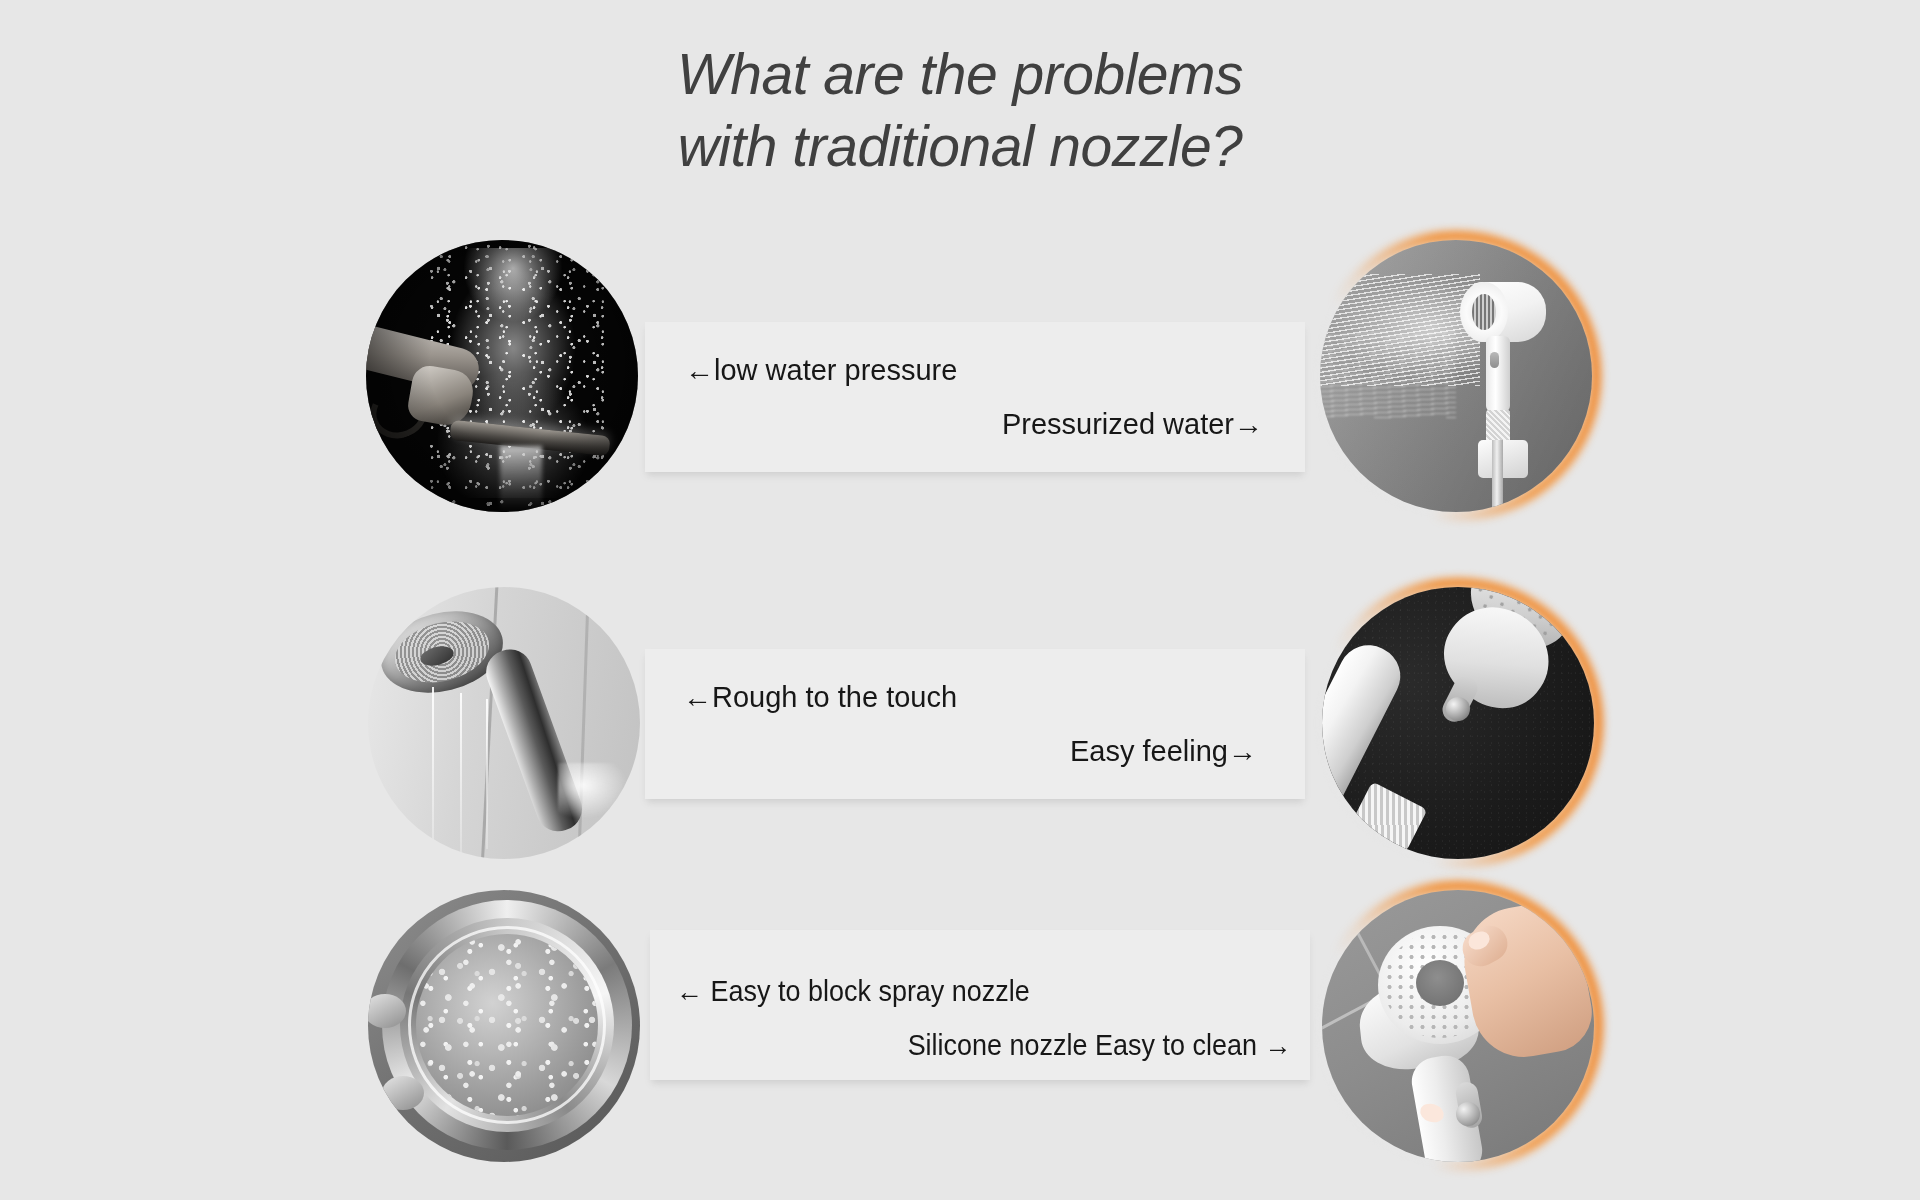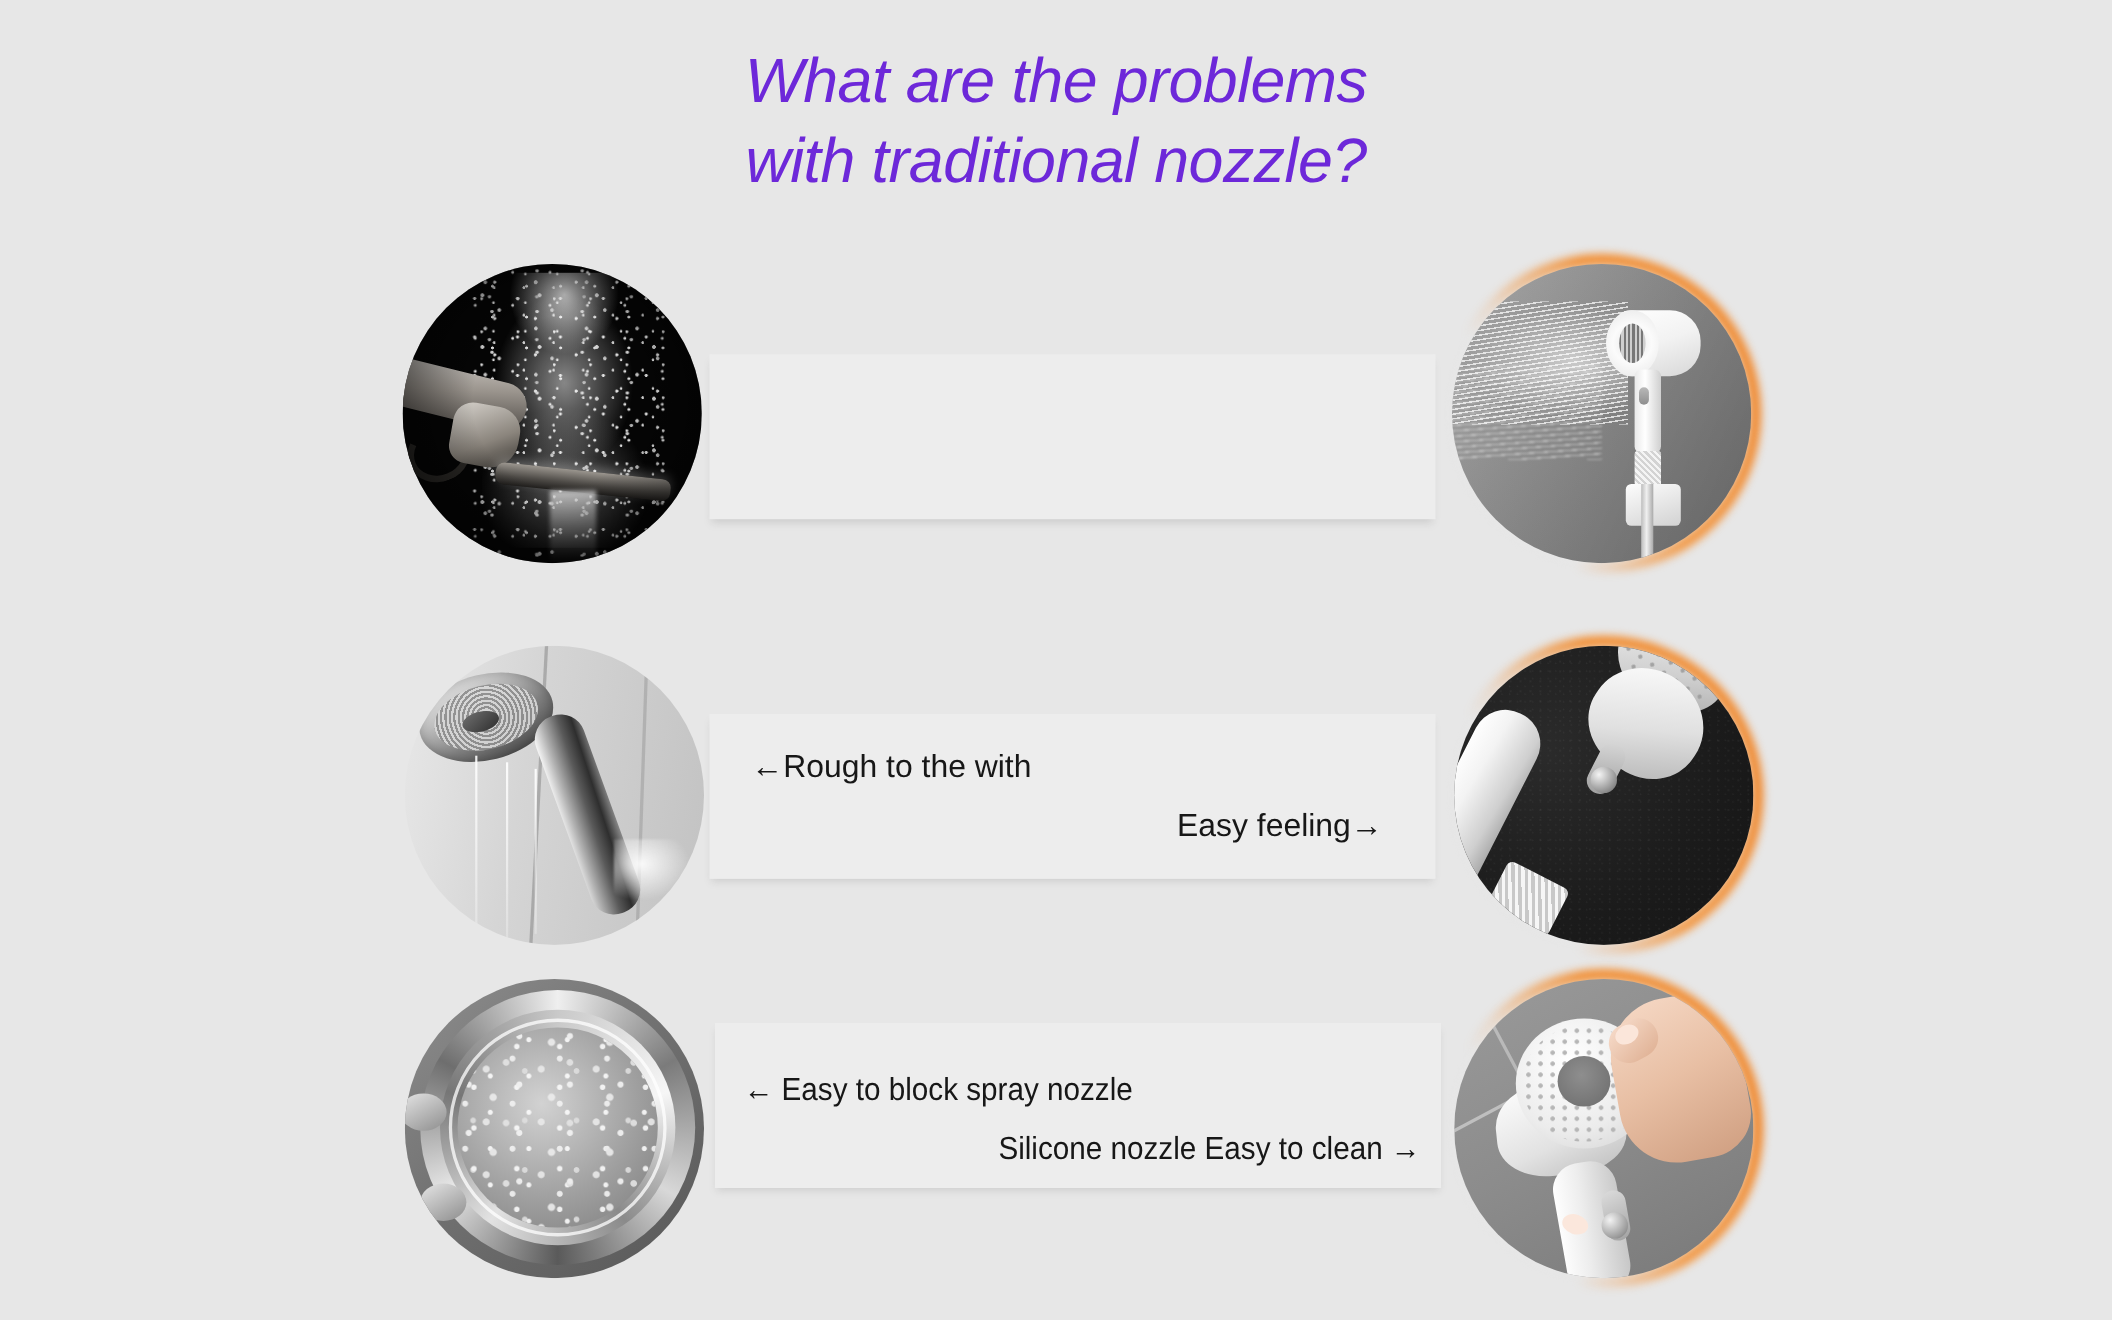--- a/index.html
+++ b/index.html
@@ -25,21 +25,21 @@
     width: 1920px;
     text-align: center;
     z-index: 6;
   }
   .title-line {
     font-style: italic;
     font-weight: 400;
     font-size: 57px;
     line-height: 72px;
     letter-spacing: -0.5px;
-    color: #6d28d9;
+    color: #404040;
     white-space: nowrap;
   }
 
   
   .row {
     position: absolute;
     left: 0;
     width: 1920px;
     height: 300px;
   }
@@ -672,20 +672,24 @@
         <div class="sh-face-in"></div>
         <div class="sh-neck"></div>
         <div class="sh-btn"></div>
         <div class="sh-knurl"></div>
         <div class="sh-mount"></div>
         <div class="sh-stem"></div>
       </div>
     </div>
   </div>
 
+  <div class="captions">
+    <div class="cap cap-left">←low water pressure</div>
+    <div class="cap cap-right">Pressurized water→</div>
+  </div>
 </div>
 
 <div class="row row-2">
   <div class="band"></div>
 
   <div class="circle circle-left">
     <div class="photo p2l">
       <div class="tilegap"></div>
       <div class="tilegap2"></div>
       <div class="head"></div>
@@ -709,21 +713,21 @@
         <div class="cone"></div>
         <div class="handle"></div>
         <div class="btn-slot"></div>
         <div class="btn-knob"></div>
         <div class="knurl"></div>
       </div>
     </div>
   </div>
 
   <div class="captions">
-    <div class="cap cap-left">←Rough to the with</div>
+    <div class="cap cap-left">←Rough to the touch</div>
     <div class="cap cap-right">Easy feeling→</div>
   </div>
 </div>
 
 <div class="row row-3">
   <div class="band"></div>
 
   <div class="circle circle-left">
     <div class="photo p3l">
       <div class="ring-out"></div>

